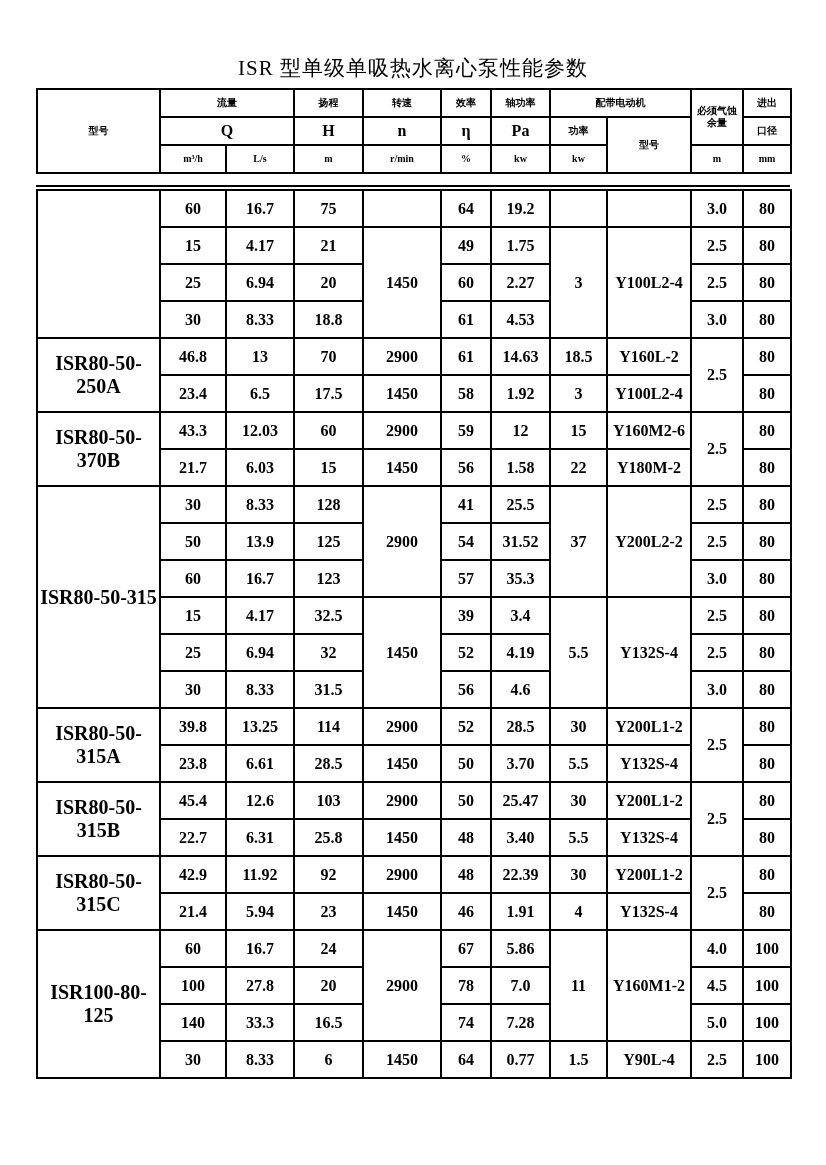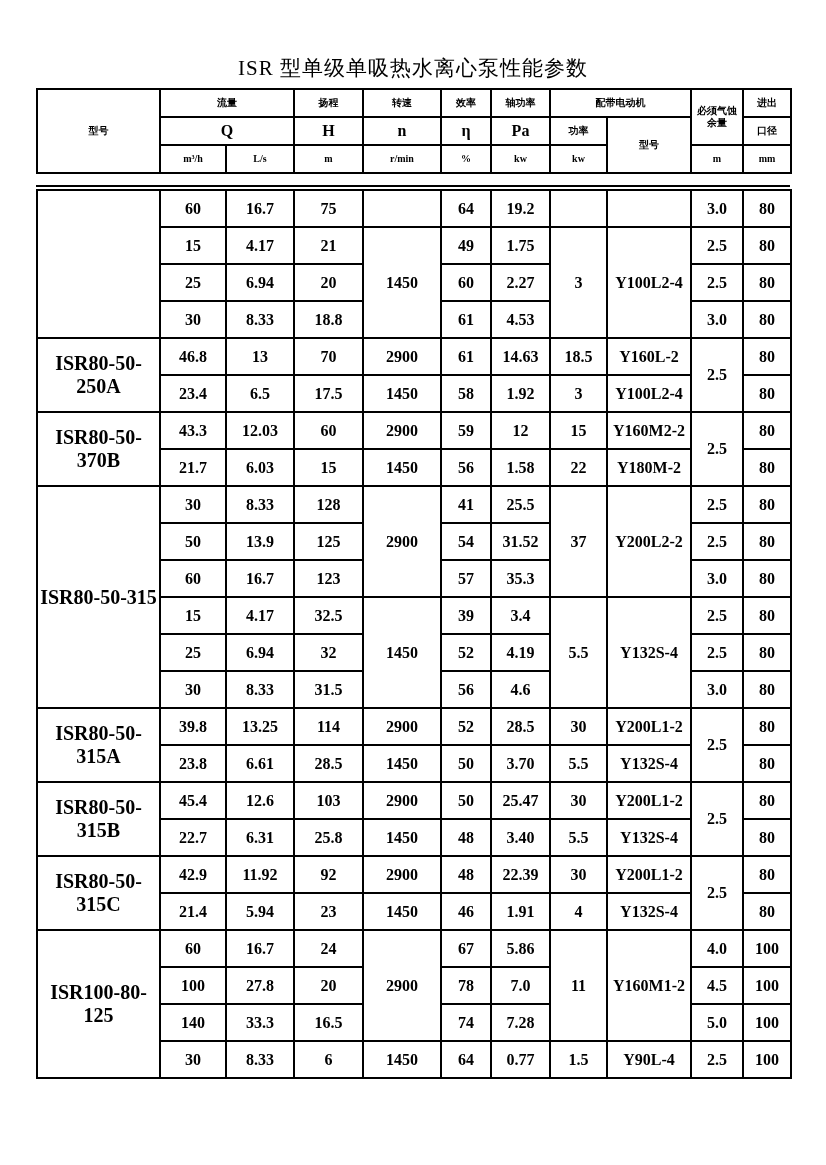--- a/index.html
+++ b/index.html
@@ -181,21 +181,21 @@
         </tr>
         <tr>
           <td rowspan="2" class="model-cell">ISR80-50-370B</td>
           <td>43.3</td>
           <td>12.03</td>
           <td>60</td>
           <td>2900</td>
           <td>59</td>
           <td>12</td>
           <td>15</td>
-          <td class="motor-cell">Y160M2-2</td>
+          <td class="motor-cell">Y160M2-6</td>
           <td rowspan="2">2.5</td>
           <td>80</td>
         </tr>
         <tr>
           <td>21.7</td>
           <td>6.03</td>
           <td>15</td>
           <td>1450</td>
           <td>56</td>
           <td>1.58</td>

